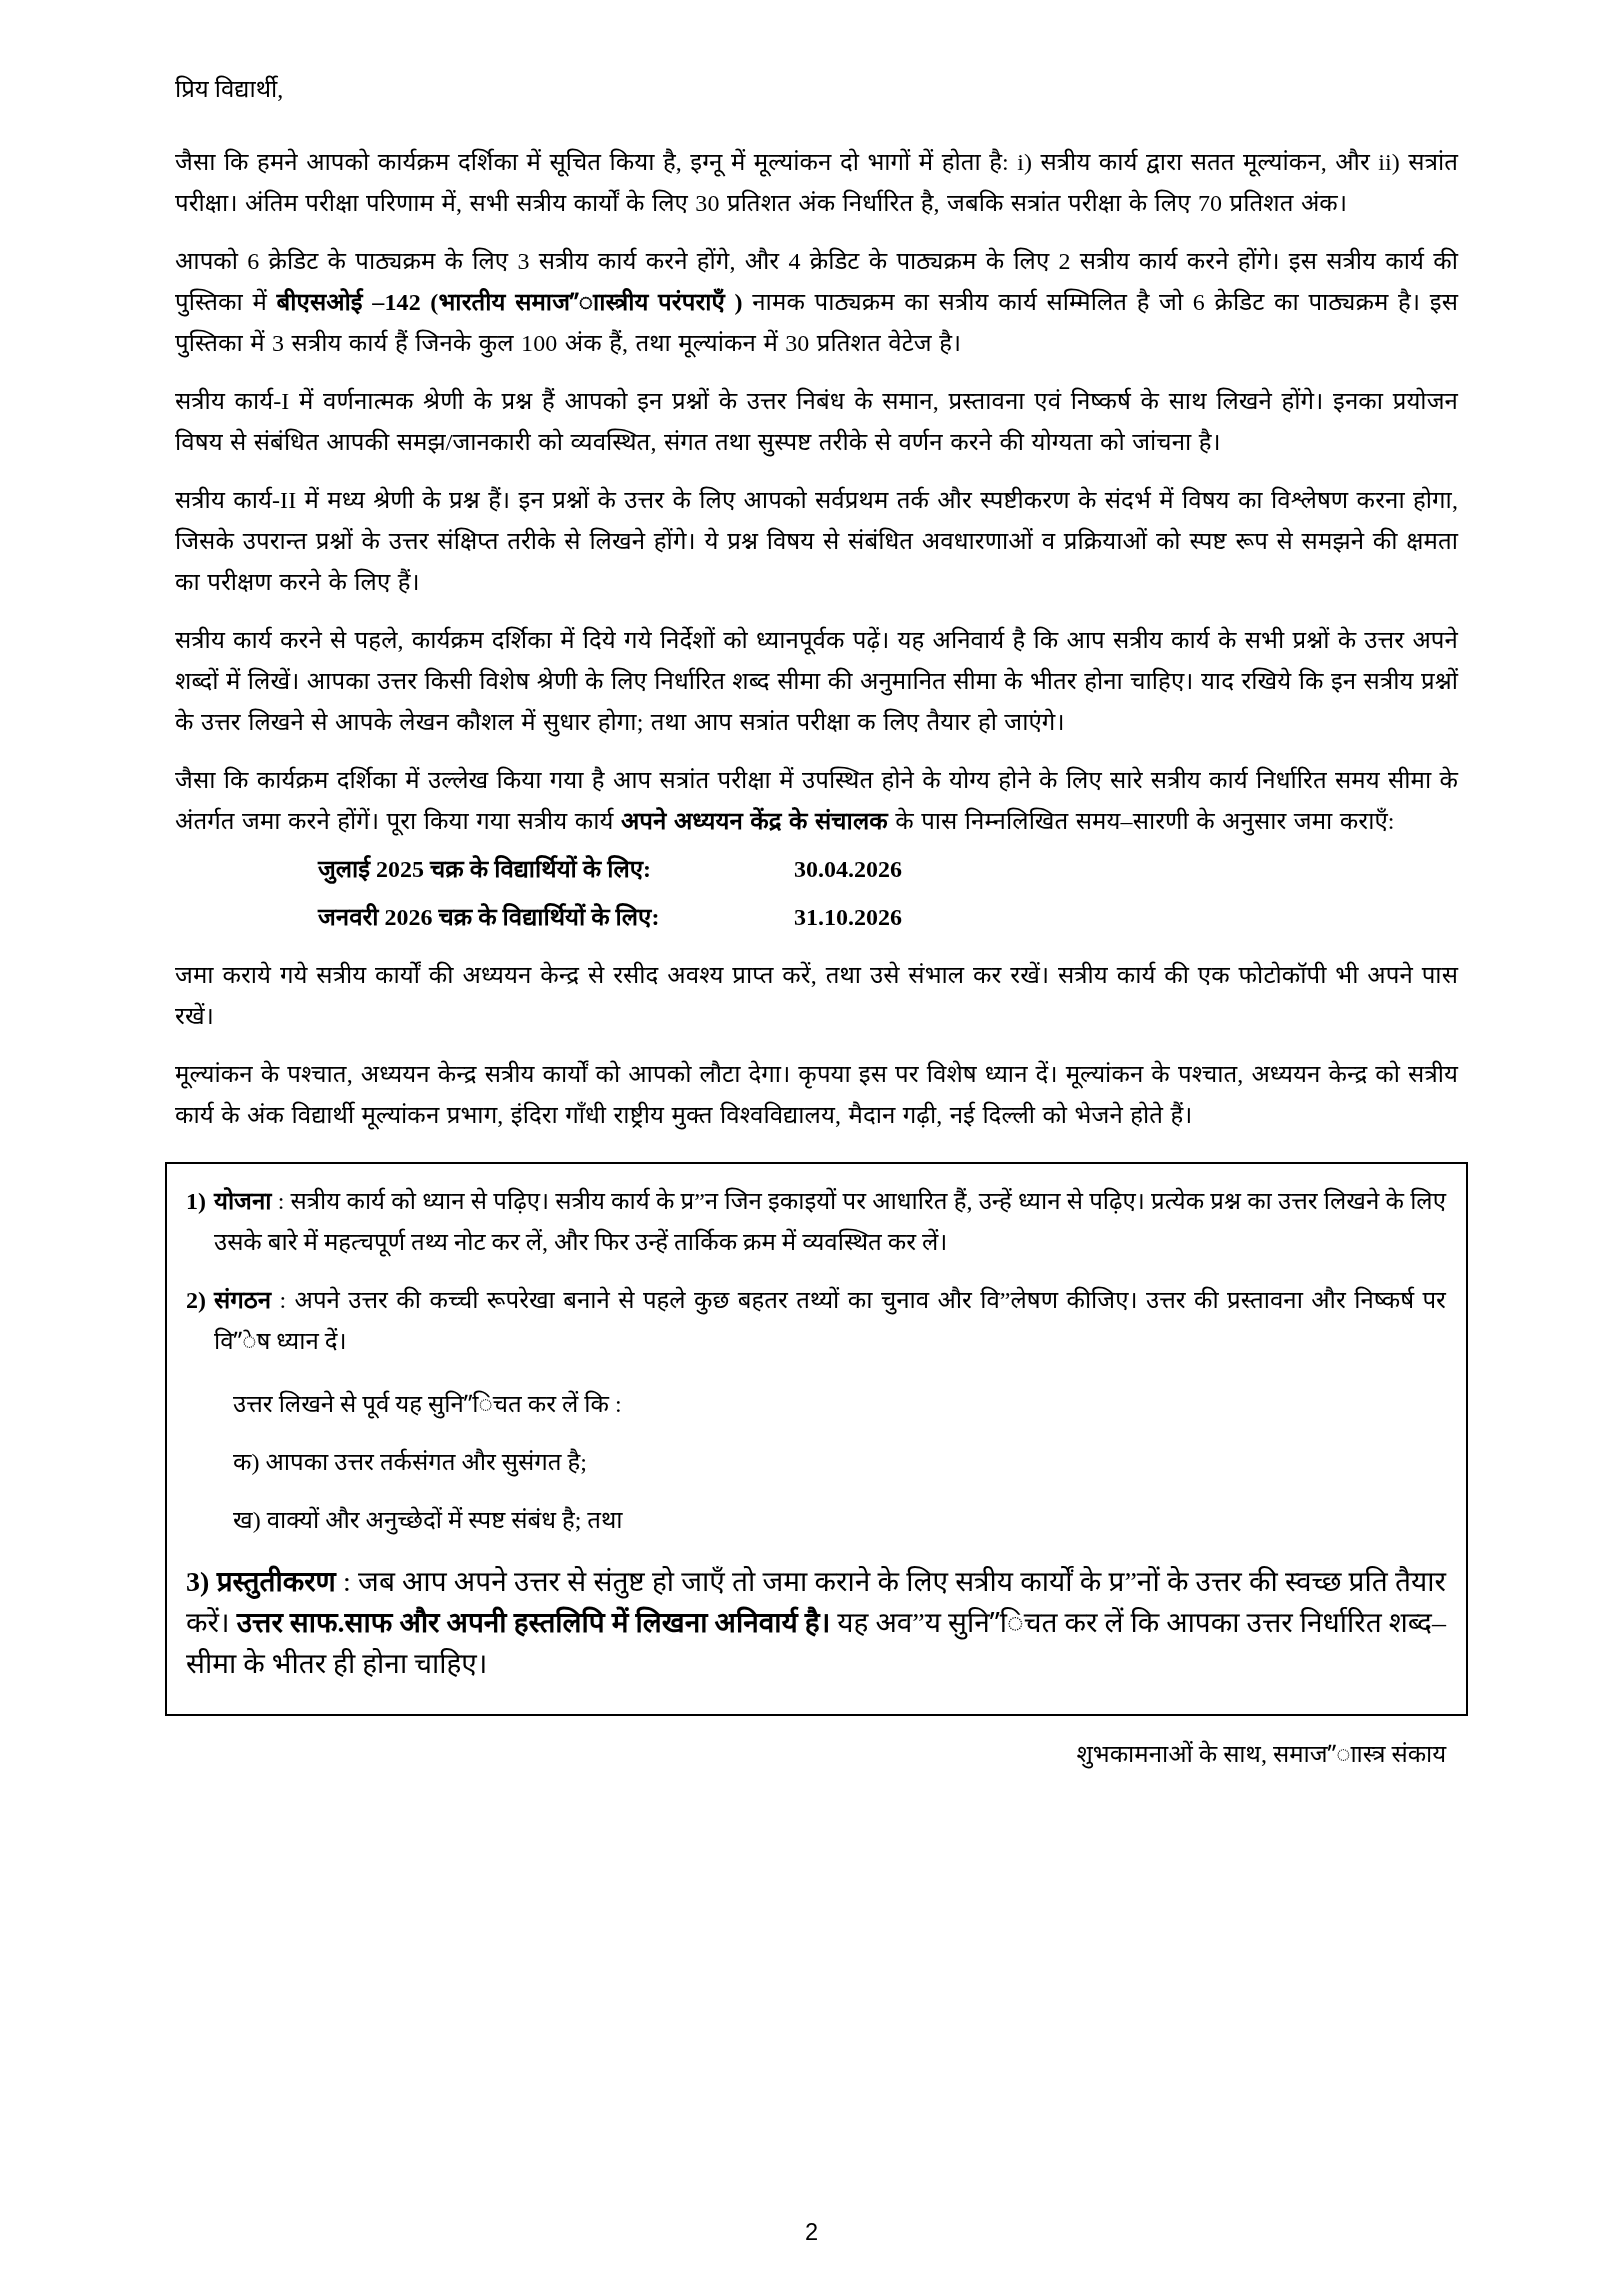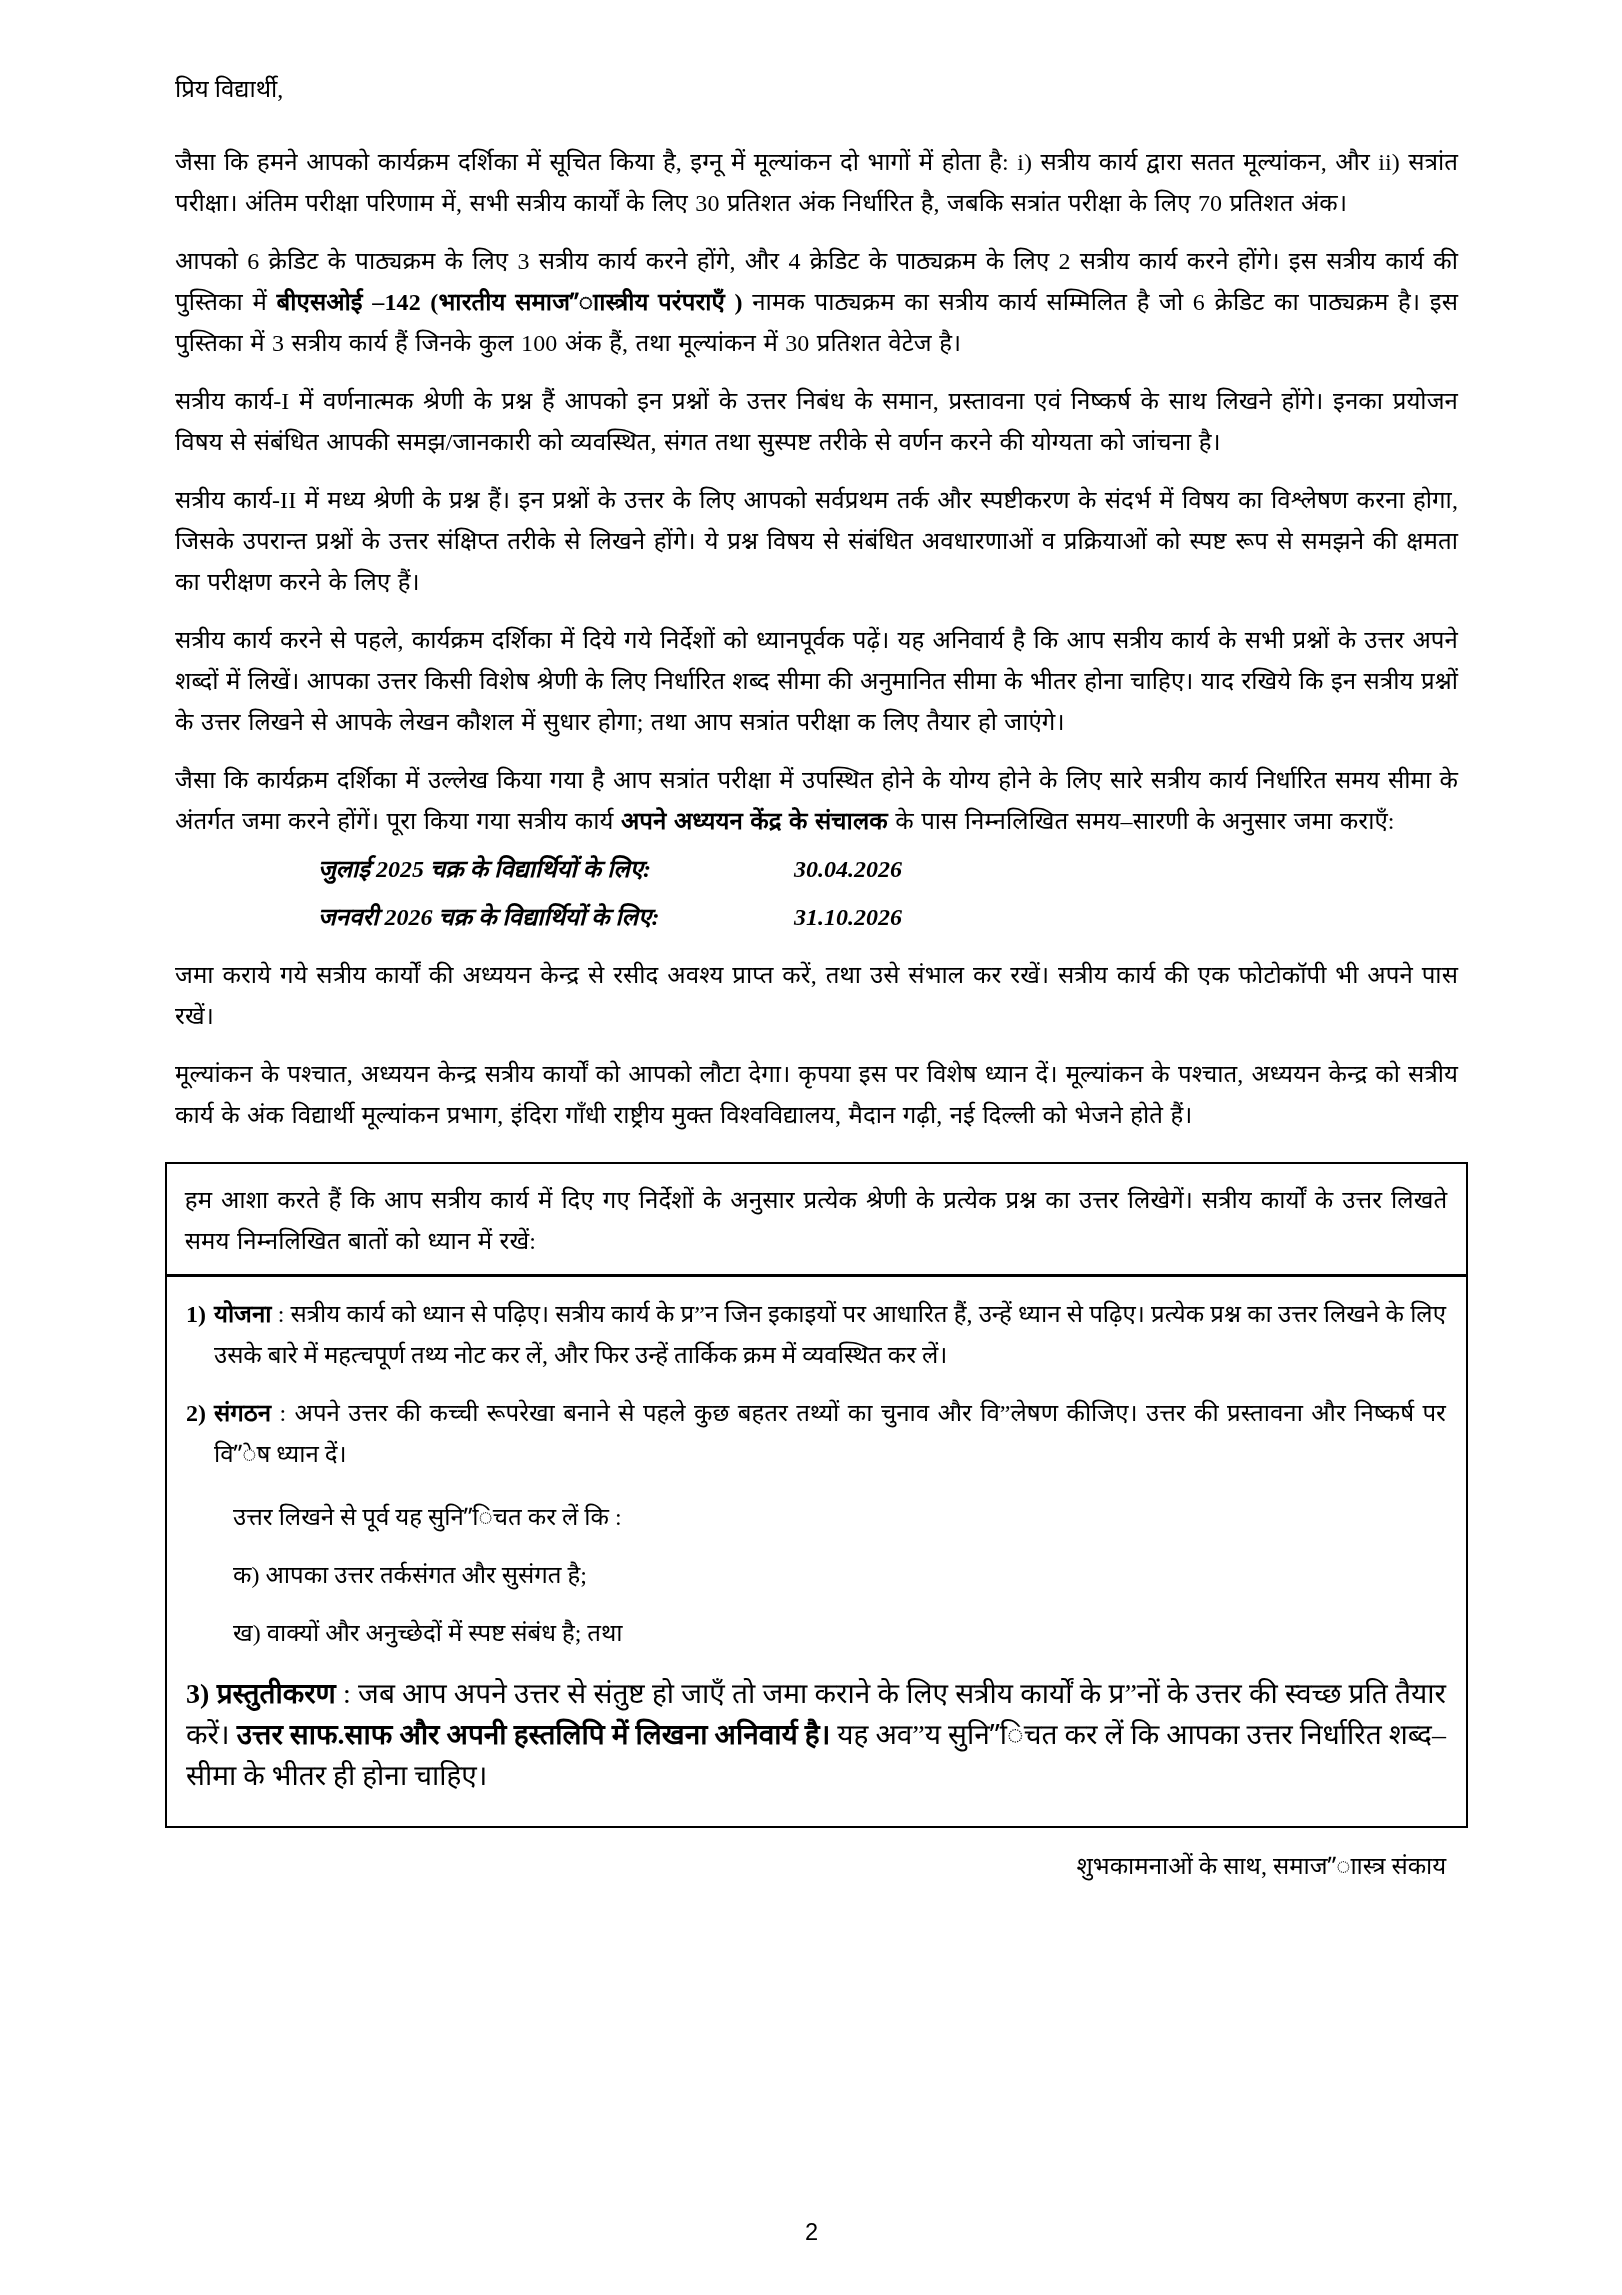--- a/index.html
+++ b/index.html
@@ -54,21 +54,20 @@
 
   
   .deadlines {
     margin: 6.5px 0 19.6px 0;
     width: 100%;
   }
   .deadline-row {
     display: flex;
     align-items: center;
     margin-bottom: 10.5px;
-    font-style: italic;
   }
   .deadline-label {
     font-size: 24px;
     font-weight: bold;
     width: 563px;
     padding-left: 143px;
     line-height: 37px;
     white-space: nowrap;
   }
   .deadline-date {
@@ -175,23 +174,20 @@
         <div class="deadline-label">जनवरी 2026 चक्र के विद्यार्थियों के लिए:</div>
         <div class="deadline-date">31.10.2026</div>
       </div>
     </div>
 
     <p class="para">जमा कराये गये सत्रीय कार्याें की अध्ययन केन्द्र से रसीद अवश्य प्राप्त करें, तथा उसे संभाल कर रखें। सत्रीय कार्य की एक फोटोकॉपी भी अपने पास रखें।</p>
 
     <p class="para">मूल्यांकन के पश्चात, अध्ययन केन्द्र सत्रीय कार्याें को आपको लौटा देगा। कृपया इस पर विशेष ध्यान दें। मूल्यांकन के पश्चात, अध्ययन केन्द्र को सत्रीय कार्य के अंक विद्यार्थी मूल्यांकन प्रभाग, इंदिरा गाँधी राष्ट्रीय मुक्त विश्वविद्यालय, मैदान गढ़ी, नई दिल्ली को भेजने होते हैं।</p>
 
     <div class="box">
-      <div class="box-head">
-        <p class="para">हम आशा करते हैं कि आप सत्रीय कार्य में दिए गए निर्देशों के अनुसार प्रत्येक श्रेणी के प्रत्येक प्रश्न का उत्तर लिखेगें। सत्रीय कार्याें के उत्तर लिखते समय निम्नलिखित बातों को ध्यान में रखें:</p>
-      </div>
       <div class="box-body">
 
         <div class="numbered">
           <div class="marker">1)</div>
           <div class="body"><b>योजना</b><span> : </span><span>सत्रीय कार्य को ध्यान से पढ़िए। सत्रीय कार्य के प्र”न जिन इकाइयों पर आधारित हैं, उन्हें ध्यान से पढ़िए। प्रत्येक प्रश्न का उत्तर लिखने के लिए उसके बारे में महत्चपूर्ण तथ्य नोट कर लें, और फिर उन्हें तार्किक क्रम में व्यवस्थित कर लें।</span></div>
         </div>
 
         <div class="numbered">
           <div class="marker">2)</div>
           <div class="body"><b>संगठन</b><span> : </span><span>अपने उत्तर की कच्ची रूपरेखा बनाने से पहले कुछ बहतर तथ्यों का चुनाव और वि”लेषण कीजिए। उत्तर की प्रस्तावना और निष्कर्ष पर वि”ेष ध्यान दें।</span></div>

